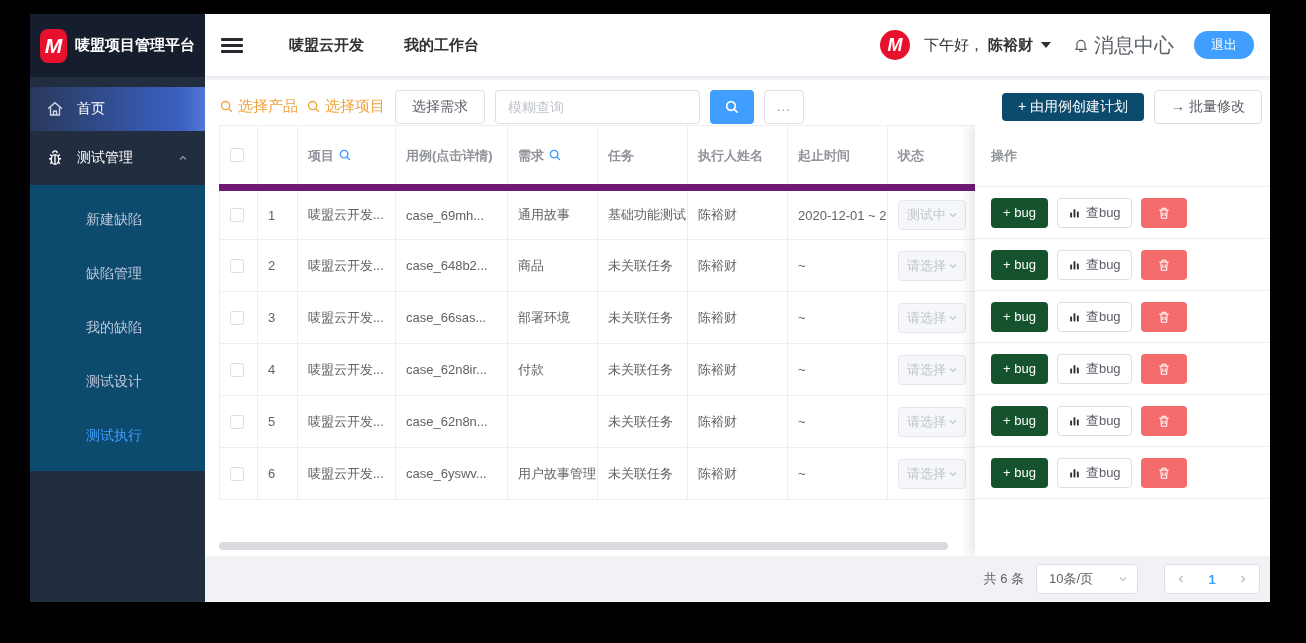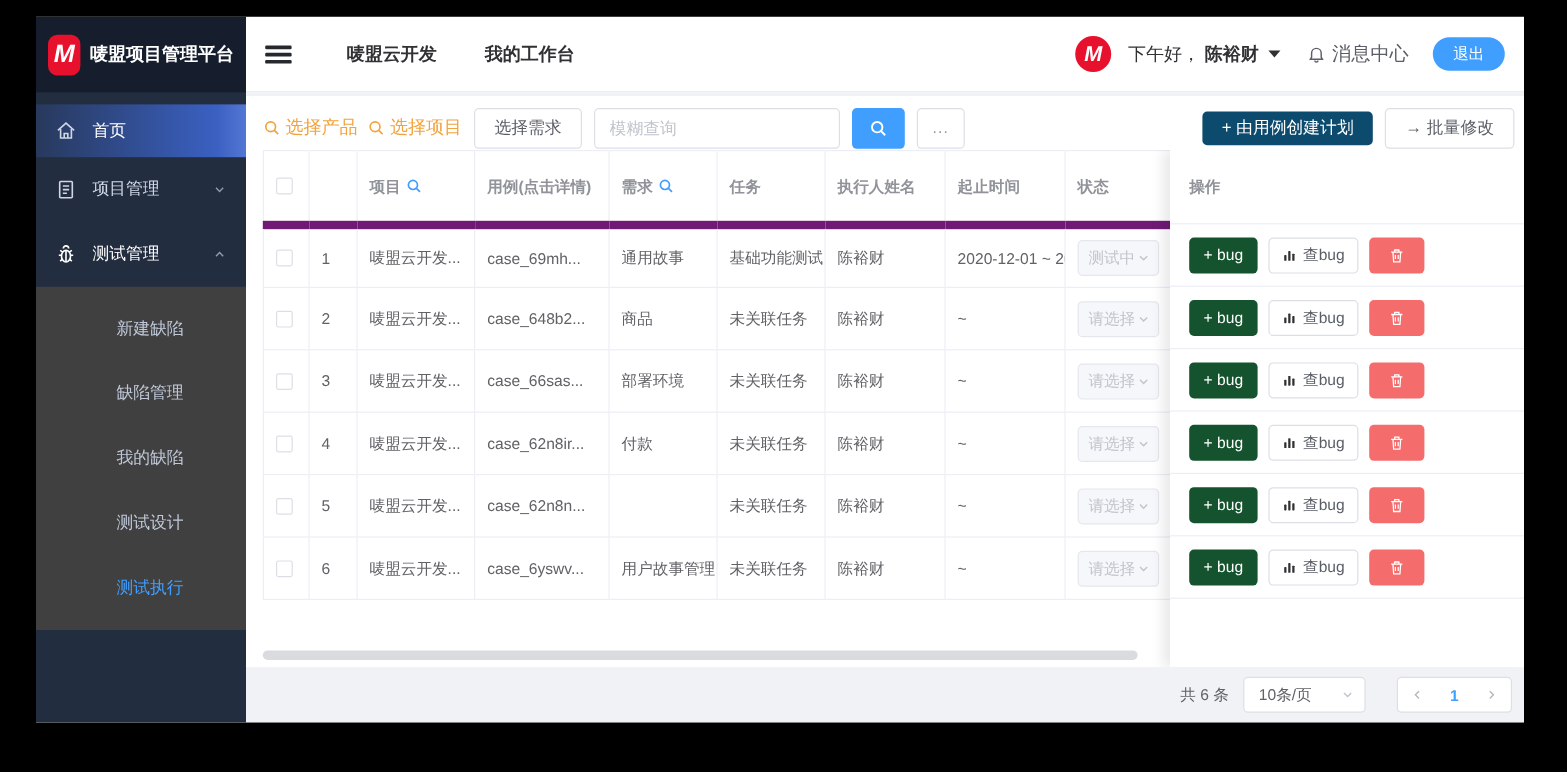--- a/index.html
+++ b/index.html
@@ -9,38 +9,38 @@
   
   .sidebar { width:175px; flex-shrink:0; background:#232d40; display:flex; flex-direction:column; overflow:hidden; }
   .logo-bar { height:63px; flex-shrink:0; background:#161e2d; display:flex; align-items:center; gap:8px; padding:0 10px; }
   .logo-badge { width:34px; height:34px; background:#e8112d; border-radius:8px; color:#fff; font-weight:800; font-size:21px; font-style:italic; display:flex; align-items:center; justify-content:center; }
   .logo-title { color:#fff; font-size:15px; font-weight:700; white-space:nowrap; }
   .nav { padding-top:10px; }
   .menu-item { height:54px; display:flex; align-items:center; gap:13px; padding:0 16px; color:#d3dae8; font-size:14px; cursor:pointer; }
   .menu-item .mi-icon { width:18px; height:18px; color:#cfd6e4; flex-shrink:0; }
   .menu-item .chev { margin-left:auto; width:12px; height:12px; color:#8f9bb3; }
   .menu-item.home-active { height:44px; background:linear-gradient(90deg,#28395c 0%,#3a60c2 86%,#5377d4 100%); color:#fff; }
-  .submenu { background:#404040; padding:8px 11px; }
+  .submenu { background:#0c4a6e; padding:8px 0; }
   .submenu-item { height:54px; display:flex; align-items:center; padding-left:56px; color:#bfc8d9; font-size:14px; cursor:pointer; }
   .submenu-item.active { color:#409eff; }
   svg { display:block; }
 
   
   .main { flex:1; display:flex; flex-direction:column; min-width:0; }
   .topbar { height:63px; flex-shrink:0; background:#fff; border-bottom:1px solid #e7e9ee; display:flex; align-items:center; padding:0 16px; }
   .hamburger { width:24px; cursor:pointer; }
   .hamburger span { display:block; width:22px; height:3px; background:#26292e; margin:3px 0; border-radius:1px; }
   .top-nav { display:flex; gap:40px; margin-left:44px; }
   .top-nav-item { font-size:15px; color:#303133; font-weight:700; cursor:pointer; }
   .top-right { margin-left:auto; display:flex; align-items:center; gap:14px; }
   .avatar { width:30px; height:30px; border-radius:50%; background:#e8112d; color:#fff; font-weight:800; font-style:italic; font-size:18px; display:flex; align-items:center; justify-content:center; }
   .greeting { font-size:15px; color:#303133; display:flex; align-items:center; gap:4px; }
   .greeting b { font-weight:700; }
   .caret-down { width:0; height:0; border-left:5px solid transparent; border-right:5px solid transparent; border-top:6px solid #303133; margin-left:4px; }
-  .msg { display:flex; align-items:center; gap:5px; color:#5a5e66; font-size:16px; margin-left:8px; cursor:pointer; }
+  .msg { display:flex; align-items:center; gap:5px; color:#5a5e66; font-size:20px; margin-left:8px; cursor:pointer; }
   .msg svg { width:16px; height:16px; color:#5a5e66; }
   .btn-logout { height:28px; padding:0 17px; background:#409eff; color:#fff; font-size:13px; border:none; border-radius:14px; margin-left:6px; cursor:pointer; }
 
   .content { flex:1; background:#f1f2f5; display:flex; flex-direction:column; min-height:0; }
   .card { background:#fff; margin-top:3px; height:476px; position:relative; flex-shrink:0; }
 
   
   .toolbar { display:flex; align-items:center; gap:10px; padding:8px 8px 0 14px; height:45px; }
   .filter-link { display:flex; align-items:center; gap:4px; color:#f2a33c; font-size:15px; cursor:pointer; white-space:nowrap; }
   .filter-link svg { width:15px; height:15px; }
@@ -100,34 +100,20 @@
     <nav class="nav">
       <div class="menu-item home-active">
         <span class="mi-icon">
           <svg viewBox="0 0 24 24" fill="none" stroke="currentColor" stroke-width="1.8">
               <path d="M3 11.5 L12 3.5 L21 11.5"></path>
               <path d="M6 10 V20 H18 V10"></path>
               <path d="M10 20 v-5 h4 v5"></path>
             </svg>
         </span>
         <span>首页</span>
-      </div>
-      <div class="menu-item">
-        <span class="mi-icon">
-          <svg viewBox="0 0 24 24" fill="none" stroke="currentColor" stroke-width="1.8">
-              <rect x="5" y="3" width="14" height="18" rx="1"></rect>
-              <path d="M8.5 8h7M8.5 12h7M8.5 16h4.5"></path>
-            </svg>
-        </span>
-        <span>项目管理</span>
-        <span class="chev">
-          <svg viewBox="0 0 24 24" fill="none" stroke="currentColor" stroke-width="2.4">
-              <path d="M6 9l6 6 6-6"></path>
-            </svg>
-        </span>
       </div>
       <div class="menu-item" style="color:#fff;">
         <span class="mi-icon" style="color:#fff;">
           <svg viewBox="0 0 24 24" fill="none" stroke="currentColor" stroke-width="1.8">
               <ellipse cx="12" cy="14" rx="5" ry="6.5"></ellipse>
               <path d="M9 5.5a3 3 0 0 1 6 0"></path>
               <path d="M12 8v12M4 13h3M17 13h3M5.5 7.5l3 2M18.5 7.5l-3 2M5.5 19.5l3-2.5M18.5 19.5l-3-2.5"></path>
             </svg>
         </span>
         <span>测试管理</span>

